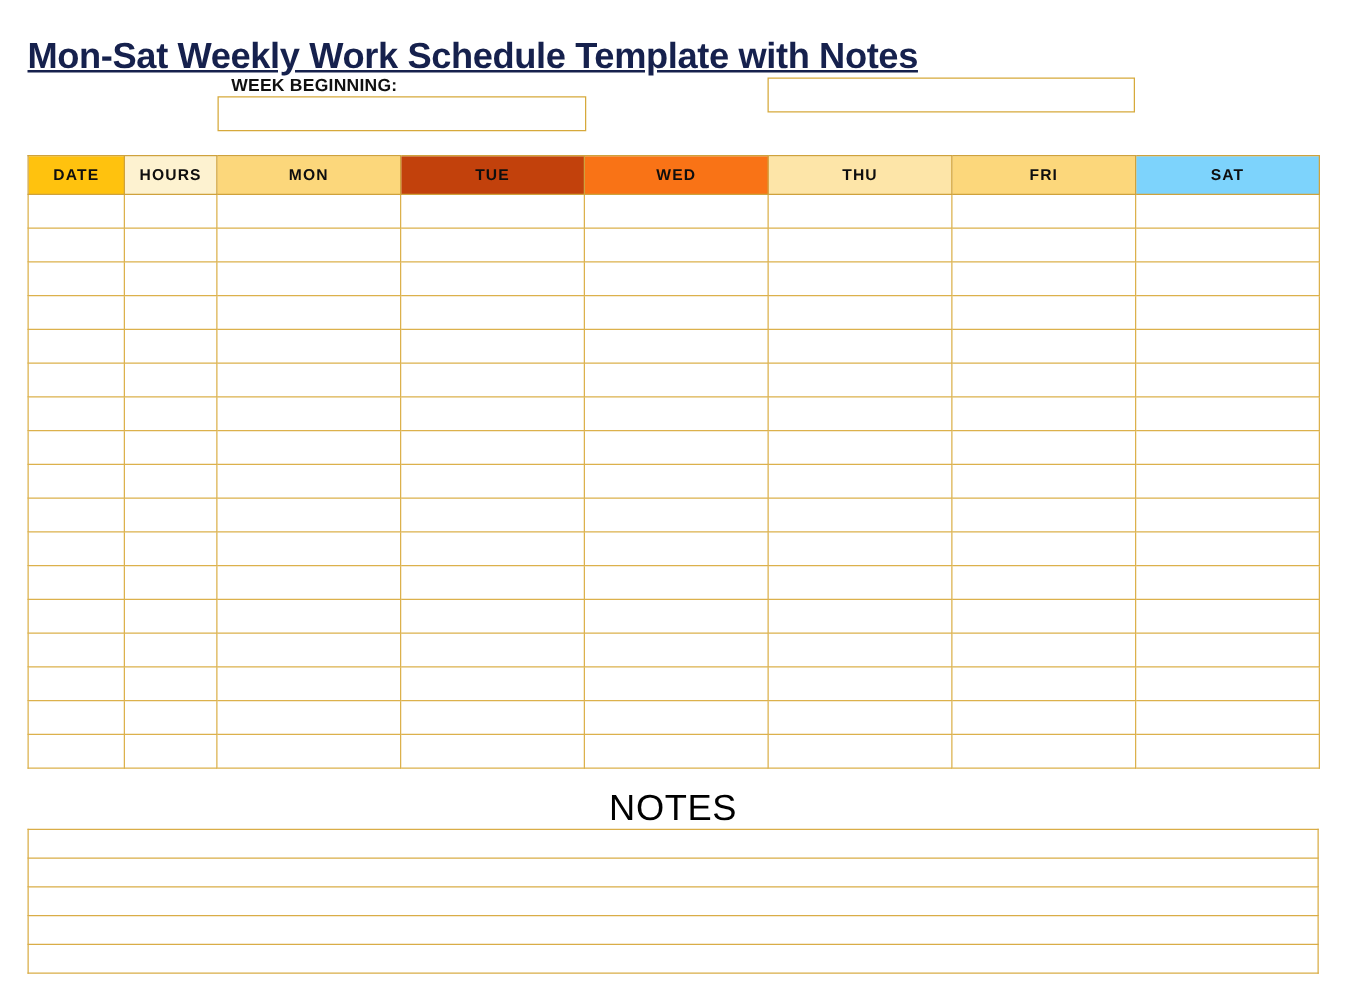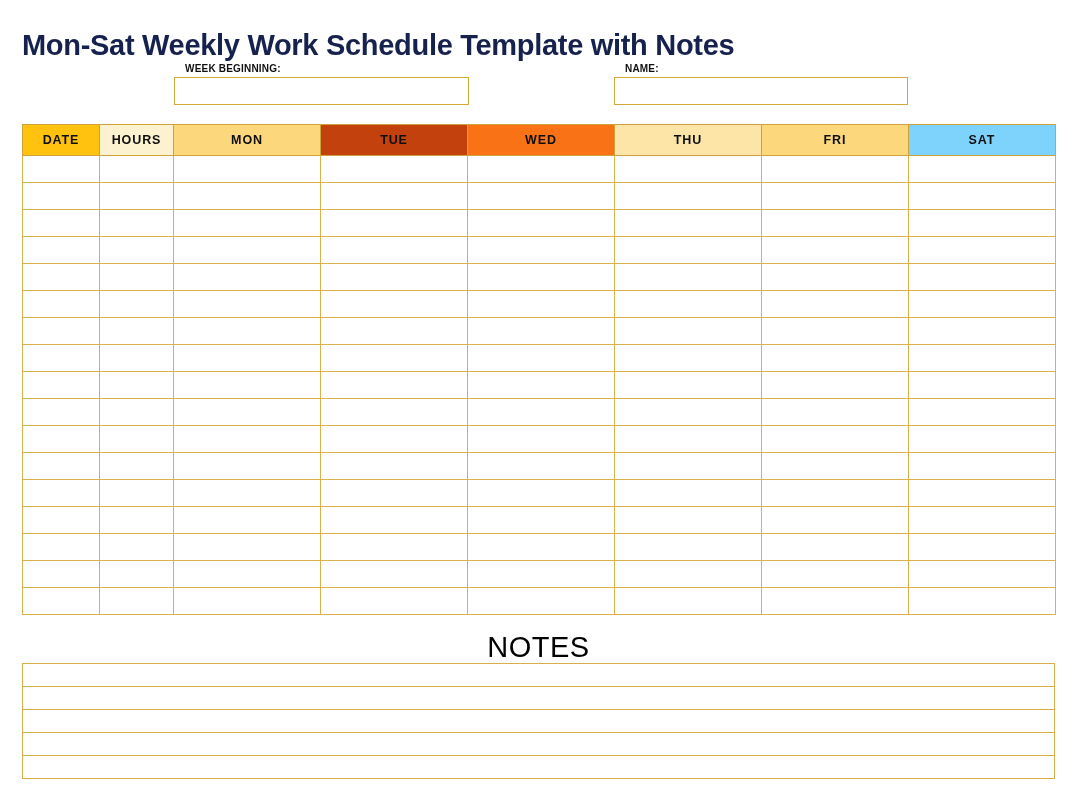--- a/index.html
+++ b/index.html
@@ -19,37 +19,38 @@
   
   .page-title {
     position: absolute;
     left: 22px;
     top: 10px;
     font-size: 29px;
     font-weight: bold;
     color: #16214d;
     letter-spacing: -0.3px;
     white-space: nowrap;
+    text-decoration: underline;
   }
 
   
   .form-row {
     position: absolute;
     left: 0;
     top: 62px;
     width: 1077px;
     height: 52px;
   }
   .field {
     position: absolute;
   }
   .field-week { left: 174px; width: 295px; }
   .field-name { left: 614px; width: 294px; }
   .field-label {
-    font-size: 10px;
+    font-size: 14px;
     font-weight: bold;
     letter-spacing: 0.2px;
     color: #101010;
     padding-left: 11px;
     margin-bottom: 2px;
     line-height: 13px;
   }
   .field-box {
     height: 28px;
     border: 1px solid #d6a93b;
@@ -125,21 +126,20 @@
 <h1 class="page-title">Mon-Sat Weekly Work Schedule Template with Notes</h1>
 
 <div class="form-row">
 
   <div class="field field-week">
     <div class="field-label">WEEK BEGINNING:</div>
     <div class="field-box" placeholder=""></div>
   </div>
 
   <div class="field field-name">
-    <div class="field-label">NAME:</div>
     <div class="field-box" placeholder=""></div>
   </div>
 
 </div>
 
 <table class="schedule-table">
   <colgroup>
     <col class="c-date">
     <col class="c-hours">
     <col class="c-day">

